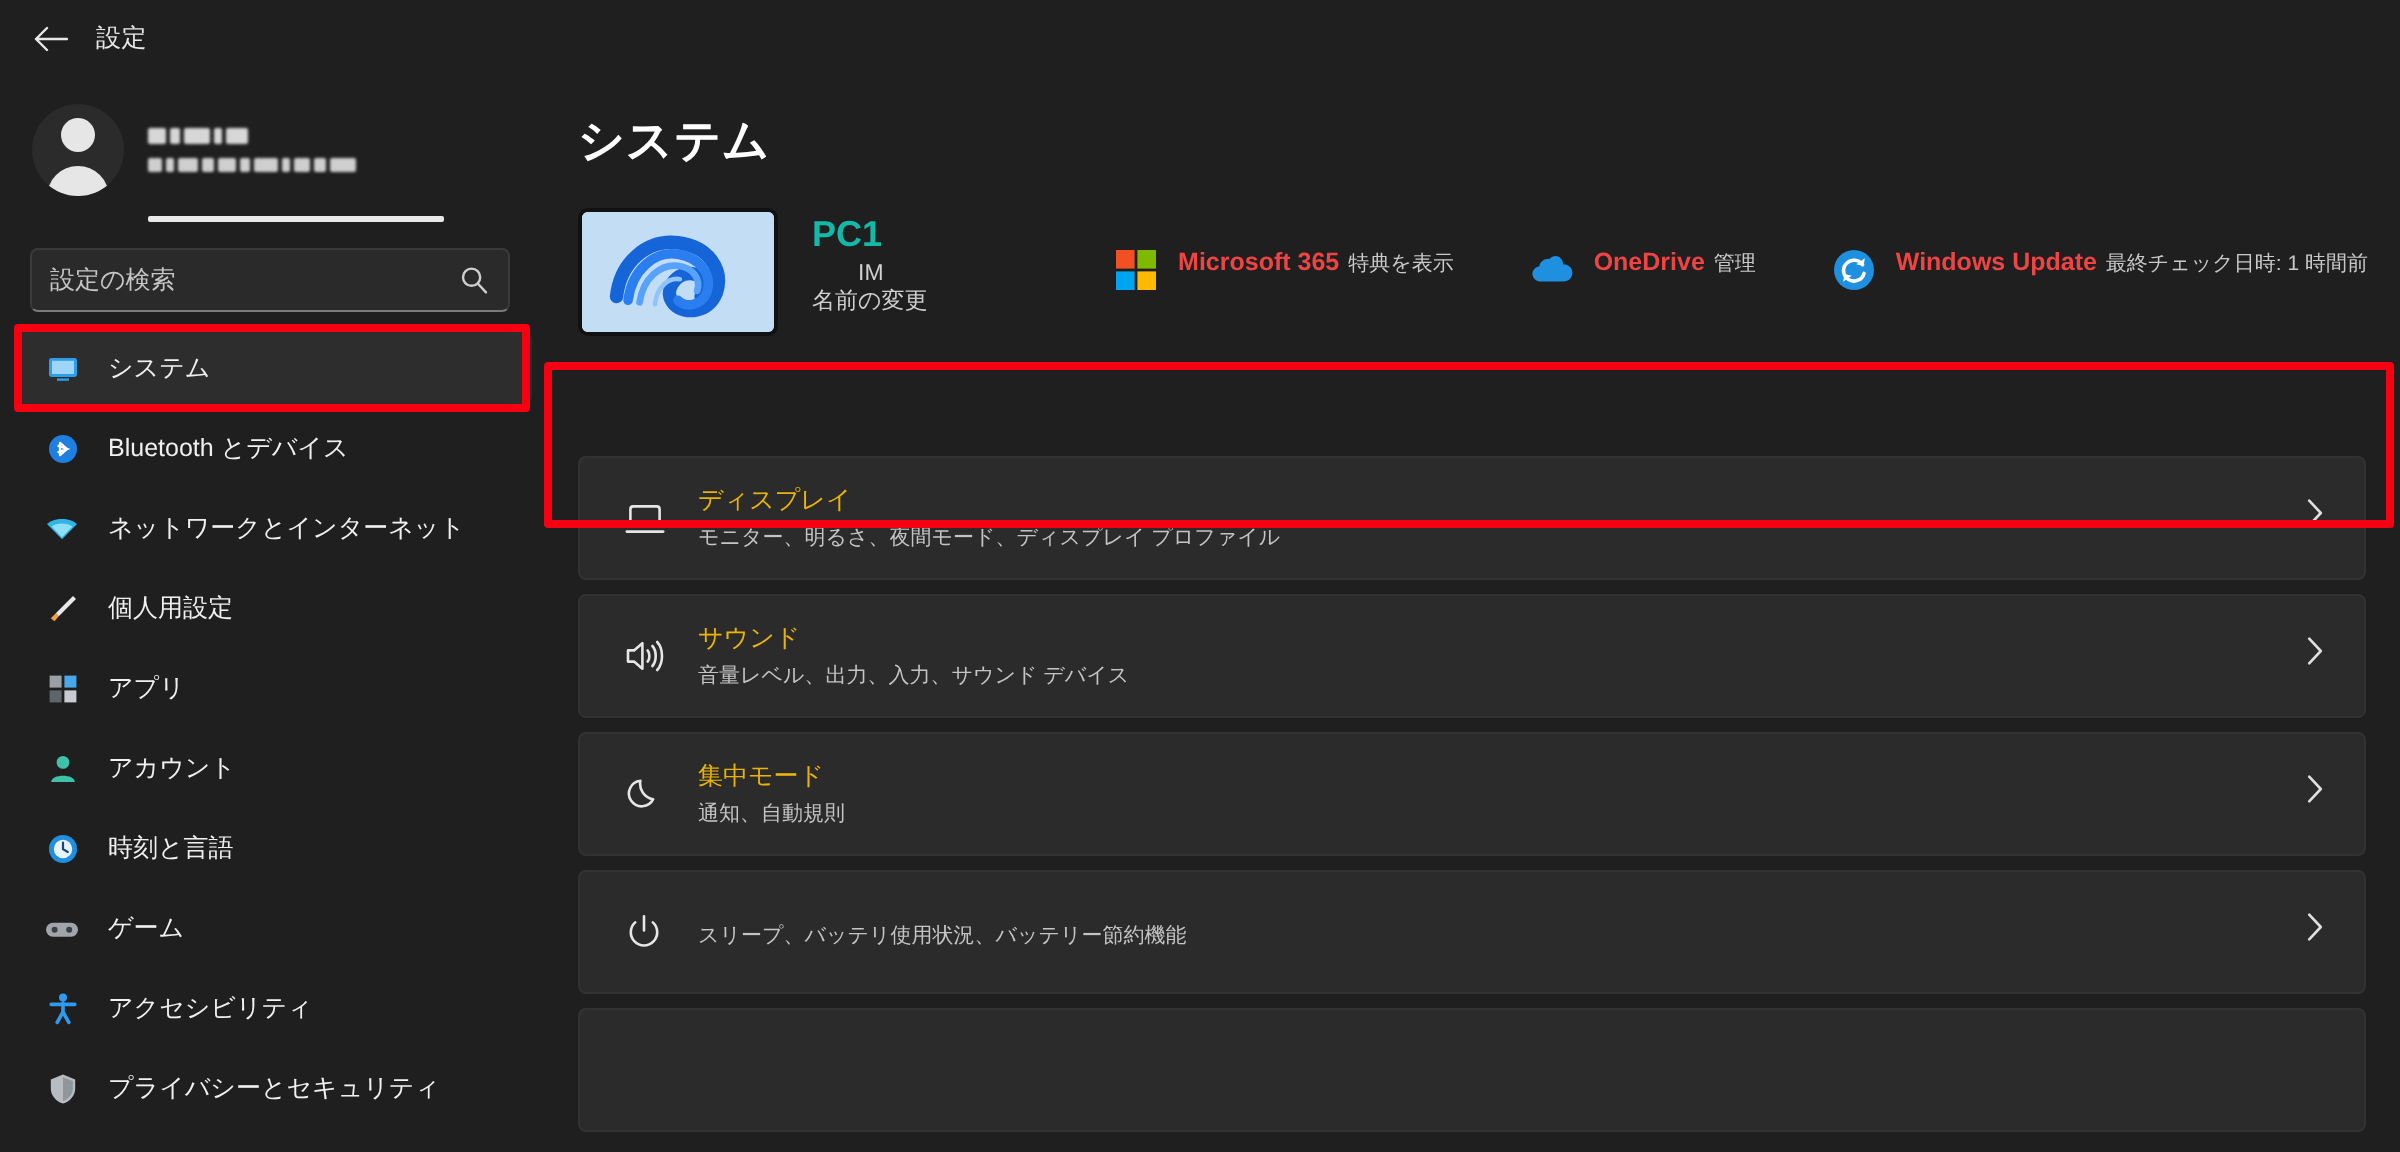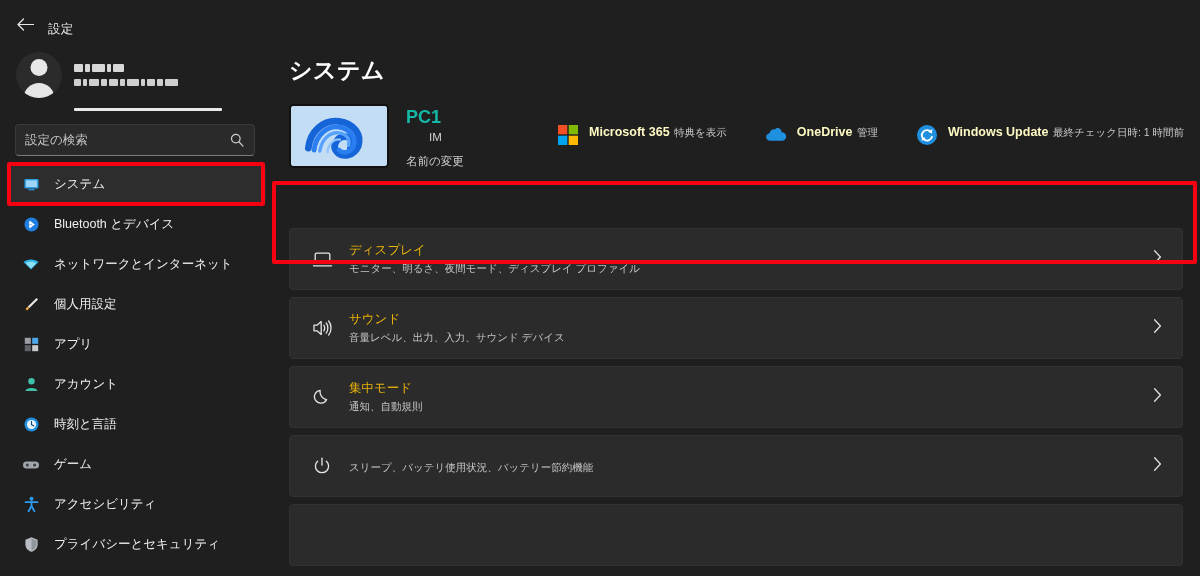--- a/index.html
+++ b/index.html
@@ -5,21 +5,21 @@
   * { box-sizing: border-box; margin: 0; padding: 0; }
   html, body {
     width: 1200px; height: 576px;
     background: #1f1f1f;
     font-family: "Liberation Sans", "DejaVu Sans", sans-serif;
     overflow: hidden;
   }
   #app { position: relative; width: 1200px; height: 576px; background: #1f1f1f; }
 
   
-  .titlebar { position: absolute; left: 0; top: 0; width: 960px; height: 38px; display: flex; align-items: flex-end; }
+  .titlebar { position: absolute; left: 0; top: 0; width: 960px; height: 38px; display: flex; align-items: center; }
   .back-btn { width: 30px; height: 28px; margin-left: 10px; display: flex; align-items: center; justify-content: center; border-radius: 4px; }
   .back-btn svg { display: block; }
   .titlebar-title { margin-left: 8px; font-size: 12.5px; color: #e8e8e8; letter-spacing: .3px; }
 
   
   .sidebar { position: absolute; left: 0; top: 38px; width: 272px; height: 538px; background: #1f1f1f; }
 
   .account { position: absolute; left: 16px; top: 8px; width: 240px; height: 58px; display: flex; align-items: center; }
   .avatar { width: 46px; height: 46px; border-radius: 50%; background: #2b2b2b; position: relative; overflow: hidden; flex: none; }
   .avatar .head { position: absolute; left: 50%; top: 7px; transform: translateX(-50%); width: 17px; height: 17px; border-radius: 50%; background: #e6e6e6; }
@@ -47,27 +47,27 @@
   
   .main { position: absolute; left: 272px; top: 38px; width: 928px; height: 538px; overflow: hidden; }
   .page-title { position: absolute; left: 17px; top: 17px; font-size: 23px; font-weight: bold; color: #ffffff; letter-spacing: .5px; }
 
   .device-block { position: absolute; left: 17px; top: 66px; display: flex; align-items: flex-start; }
   .device-thumb { width: 100px; height: 64px; border-radius: 5px; border: 2px solid #111; overflow: hidden; flex: none; position: relative; background: linear-gradient(160deg,#cfe3f7 0%,#b6d6f2 55%,#a8cdee 100%); }
   .bloom { position: absolute; inset: 0; }
   .device-info { margin-left: 17px; padding-top: 3px; }
   .device-name { font-size: 18px; font-weight: bold; color: #14b8a6; }
   .device-sub { font-size: 11.5px; color: #d0d0d0; margin-top: 3px; margin-left: 23px; }
-  .device-rename { font-size: 11.5px; color: #cfcfcf; margin-top: 11px; text-align: right; }
+  .device-rename { font-size: 11.5px; color: #cfcfcf; margin-top: 0; text-align: right; }
 
   .status-cards { position: absolute; right: 10px; top: 80px; display: flex; align-items: flex-start; }
   .status-card { display: flex; align-items: flex-start; padding: 4px 6px; border-radius: 4px; }
   .sc-icon { width: 22px; height: 22px; flex: none; margin-top: 2px; }
   .sc-text { margin-left: 10px; }
-  .sc-title { font-size: 12.5px; font-weight: bold; color: #fef9c3; white-space: nowrap; }
+  .sc-title { font-size: 12.5px; font-weight: bold; color: #ef4444; white-space: nowrap; }
   .sc-sub { font-size: 10.5px; color: #c9c9c9; margin-top: 3px; white-space: nowrap; }
 
   
   .rows { position: absolute; left: 17px; top: 190px; width: 894px; }
   .srow { position: relative; height: 62px; background: #2b2b2b; border: 1px solid #323232; border-radius: 4px; display: flex; align-items: center; margin-bottom: 7px; }
   .srow-ico { width: 28px; margin-left: 18px; display: flex; align-items: center; justify-content: center; flex: none; color: #e6e6e6; }
   .srow-text { margin-left: 13px; }
   .srow-title { font-size: 12.5px; color: #eab308; }
   .srow-sub { font-size: 10.5px; color: #c4c4c4; margin-top: 3px; }
   .srow-chev { position: absolute; right: 20px; top: 50%; transform: translateY(-50%); color: #e0e0e0; }

